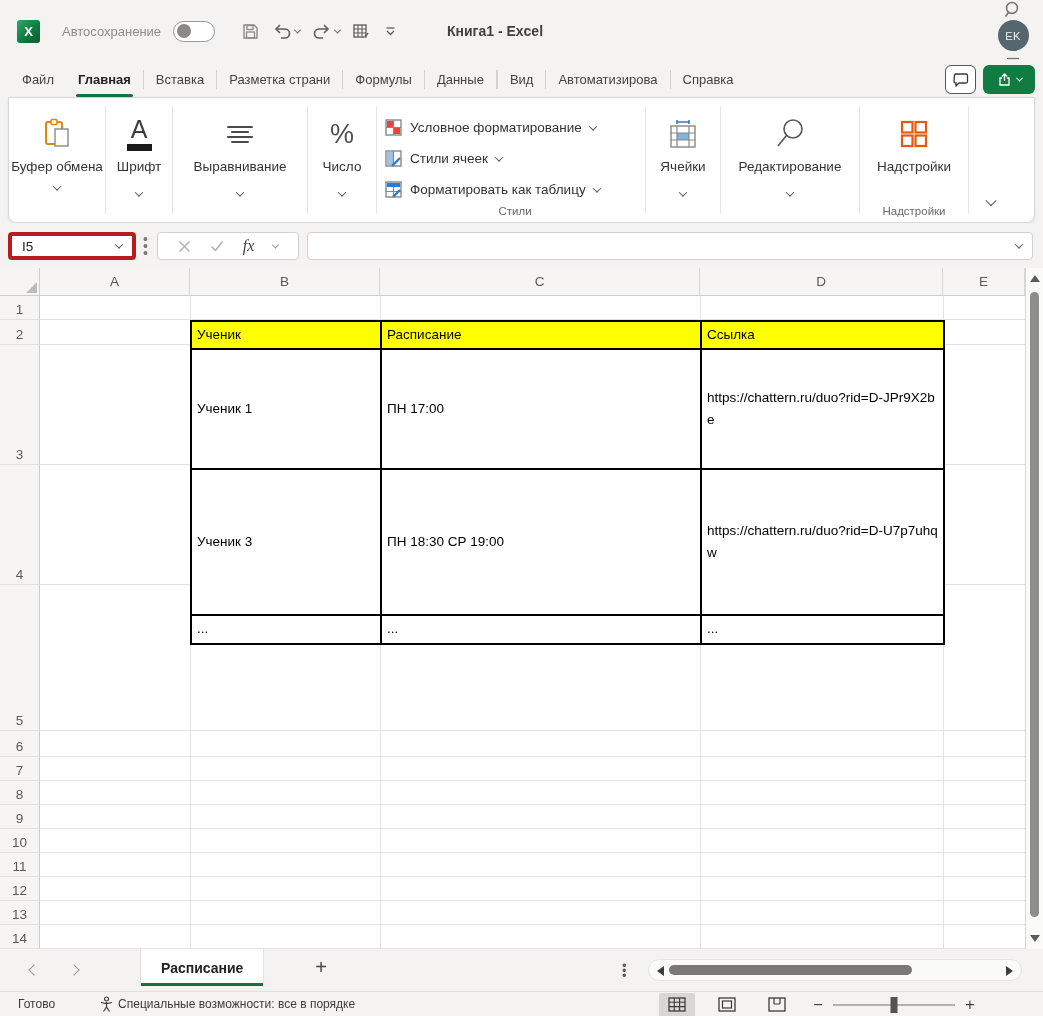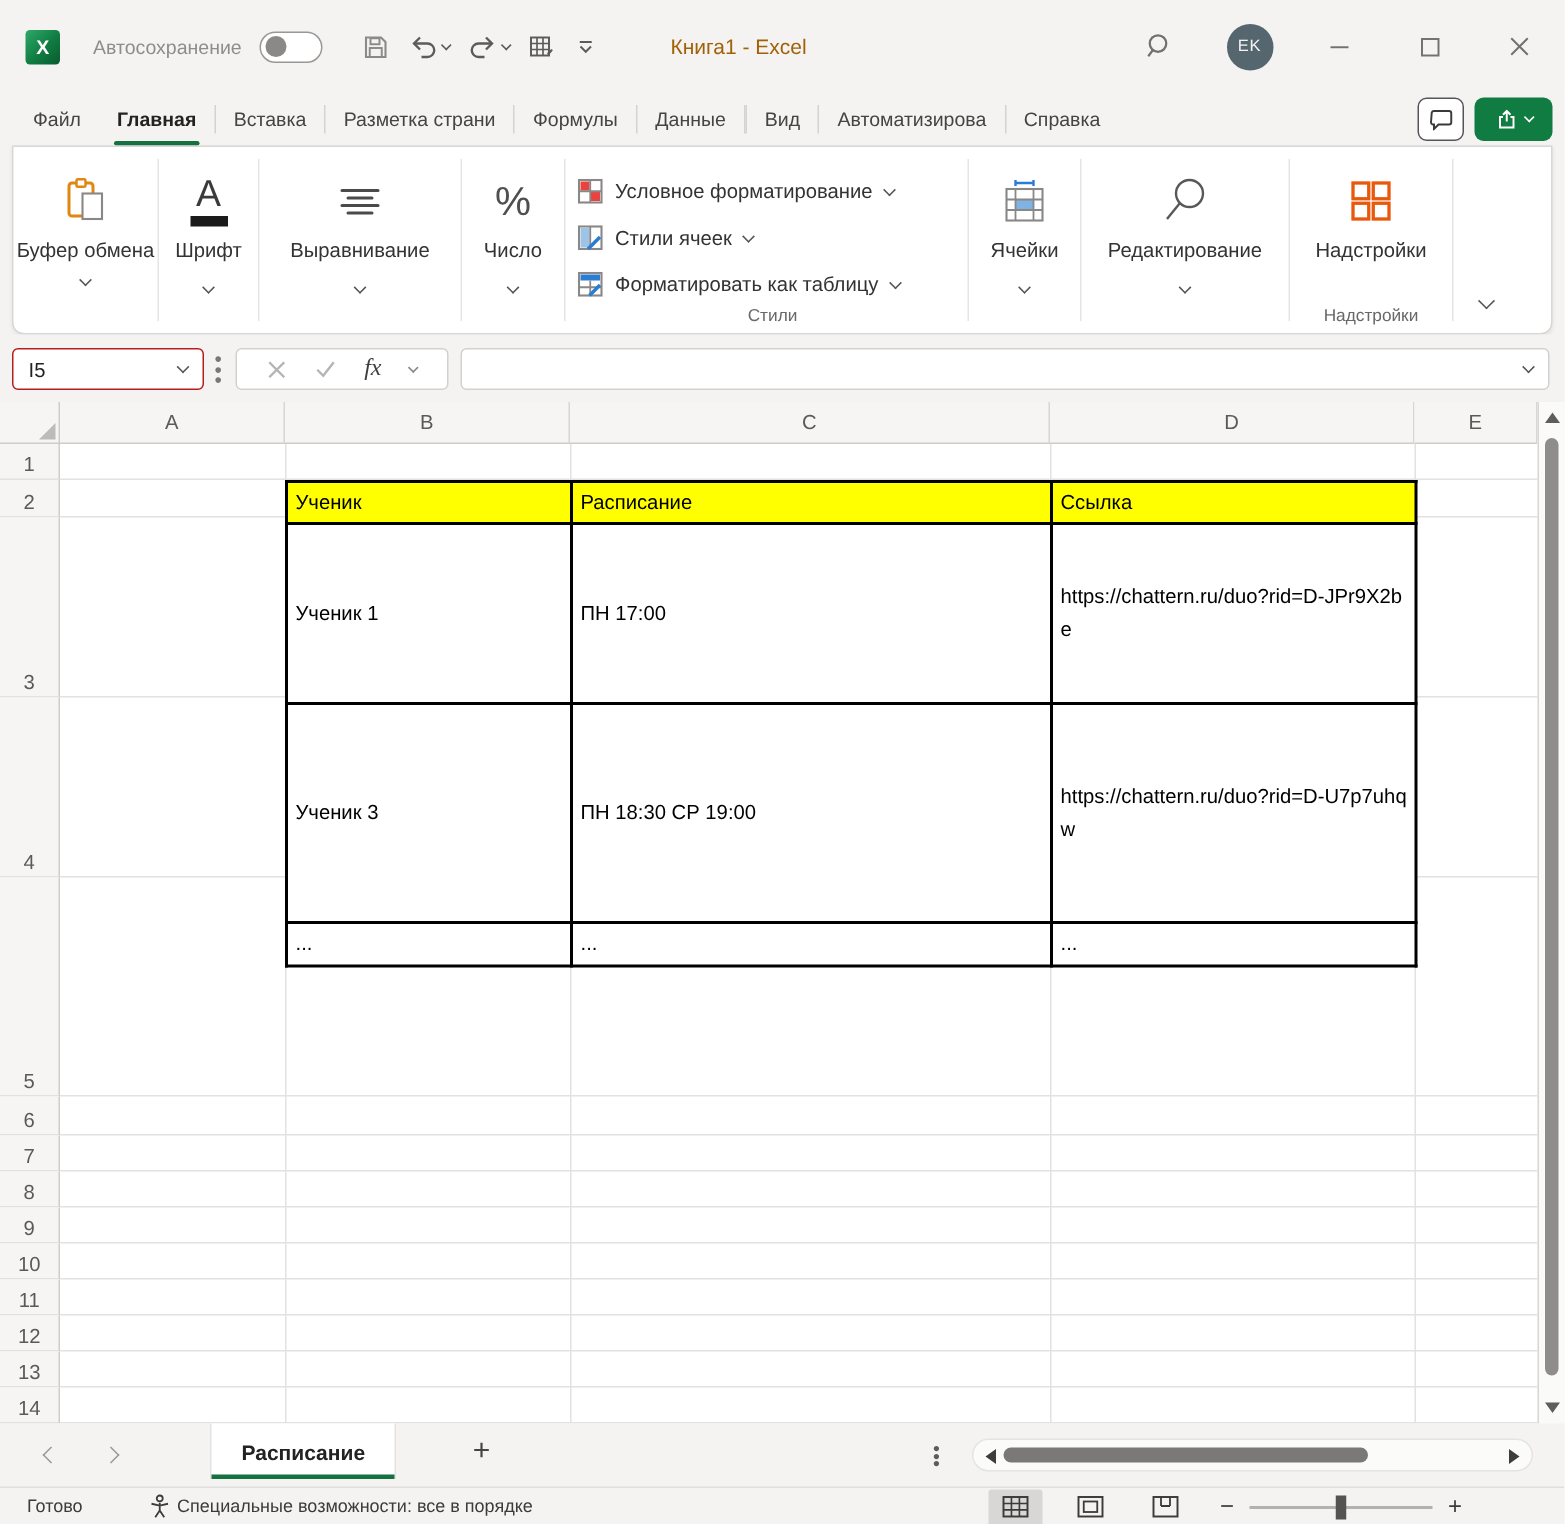--- a/index.html
+++ b/index.html
@@ -16,22 +16,22 @@
     background:linear-gradient(135deg,#2fa86a 0%,#107c41 55%,#0a5a2f 100%);
     color:#fff; font-weight:bold; font-size:13px; display:flex; align-items:center; justify-content:center; }
   .autosave-label { margin-left:22px; font-size:13px; color:#8f8d8b; }
   .toggle { margin-left:12px; width:42px; height:21px; border:1px solid #9a9896; border-radius:11px; background:#fff; position:relative; }
   .toggle .knob { position:absolute; left:3px; top:2.5px; width:14px; height:14px; border-radius:50%; background:#8b8987; }
   .qat { display:flex; align-items:center; margin-left:22px; gap:4px; }
   .qat .btn { display:flex; align-items:center; gap:3px; padding:4px 4px; border-radius:4px; color:#8c8a88; }
   .qat .btn.dark { color:#5d5b59; }
   .chv { display:inline-block; width:6px; height:6px; border-right:1.5px solid currentColor; border-bottom:1.5px solid currentColor; transform:rotate(45deg) translate(-1px,-1px); }
   .chv.sm { width:5px; height:5px; }
-  .win-title { position:absolute; left:447px; top:0; height:62px; display:flex; align-items:center; font-size:14px; color:#a16207; }
-  .tb-right { position:absolute; right:0; top:0; height:62px; display:flex; align-items:center; }
+  .win-title { position:absolute; left:447px; top:0; height:62px; display:flex; align-items:center; font-size:14px; color:#404040;font-weight:bold; }
+  .tb-right { position:absolute; right:0; top:0; height:62px; display:flex; align-items:center;flex-direction:column; }
   .tb-right .ico { width:60px; height:62px; display:flex; align-items:center; justify-content:center; color:#737170; }
   .avatar { width:31px; height:31px; border-radius:50%; background:#56666f; color:#f2f2f2; font-size:11px; display:flex; align-items:center; justify-content:center; letter-spacing:.5px; }
   .avatar-wrap { width:60px; display:flex; justify-content:center; }
 
   
   .tabsrow { position:absolute; left:0; top:62px; width:1043px; height:35px; display:flex; align-items:center; padding-left:10px; }
   .rtab { position:relative; height:35px; display:flex; align-items:center; padding:0 12px; font-size:13px; color:#444; cursor:default; white-space:nowrap; }
   .rtab.active { font-weight:bold; color:#222; }
   .rtab.active .underline { position:absolute; left:10px; right:10px; bottom:0; height:3px; background:#15713f; border-radius:2px; }
   .tabsep { width:1px; height:19px; background:#d5d3d1; }
@@ -55,21 +55,21 @@
   .pct-icon { font-size:27px; color:#4f4f4f; font-weight:400; line-height:1; }
   .styles-group { width:268px; align-items:flex-start; padding-left:8px; }
   .style-item { display:flex; align-items:center; gap:8px; height:31px; font-size:13.5px; color:#333; }
   .style-item .chv { color:#555; }
   .styles-group .grouplabel { align-self:center; padding-left:0; width:100%; }
   .addins-group .grouplabel { width:100%; }
   .collapse-col { width:44px; display:flex; align-items:flex-end; justify-content:center; padding-bottom:16px; color:#555; }
 
   
   .fbar { position:absolute; left:0; top:223px; width:1043px; height:45px; background:#f4f3f2; }
-  .namebox { position:absolute; left:8px; top:9px; width:128px; height:28px; background:#fff; border:1px solid #b91c1c; border-radius:4px;
+  .namebox { position:absolute; left:8px; top:9px; width:128px; height:28px; background:#fff; border:4px solid #b91c1c; border-radius:4px;
     display:flex; align-items:center; font-size:13.5px; color:#222; padding:0 10px; }
   .namebox .chv { margin-left:auto; color:#555; }
   .fdots { position:absolute; left:143px; top:13px; color:#7a7876; font-size:14px; letter-spacing:0; line-height:7px; text-align:center; }
   .fxbox { position:absolute; left:157px; top:9px; width:142px; height:28px; background:#fff; border:1px solid #d3d1cf; border-radius:4px;
     display:flex; align-items:center; justify-content:space-around; padding:0 10px; color:#b6b4b2; }
   .fxbox .fx { font-family:"Liberation Serif", serif; font-style:italic; font-size:16px; color:#3f3f3f;text-align:center; }
   .fxbox .chv { color:#8a8886; }
   .finput { position:absolute; left:307px; top:9px; width:726px; height:28px; background:#fff; border:1px solid #d3d1cf; border-radius:4px;
     display:flex; align-items:center; padding:0 10px; font-size:13.5px; }
   .finput .chv { margin-left:auto; color:#555; }

